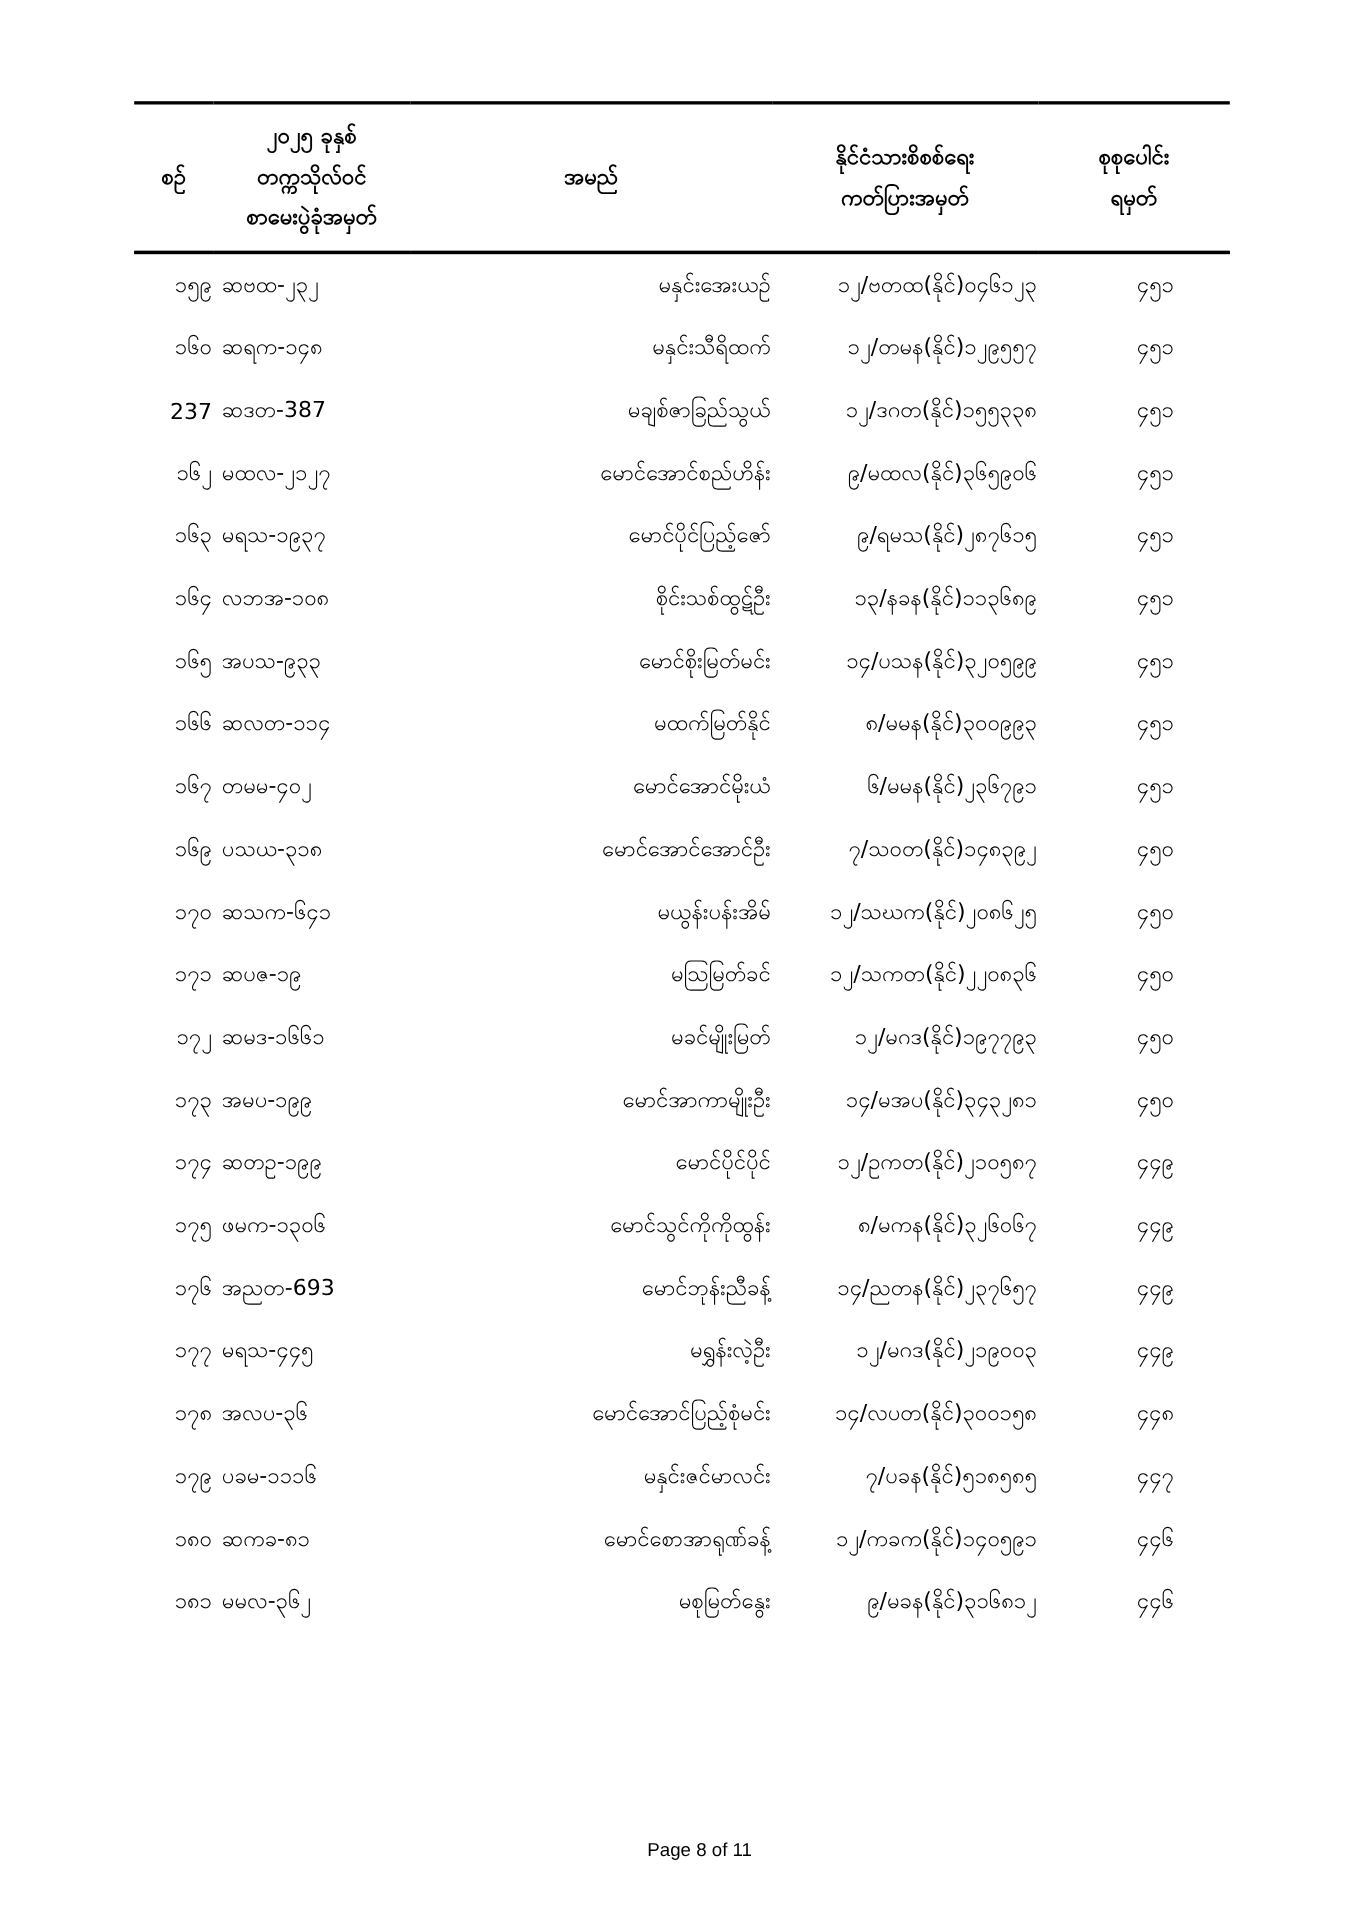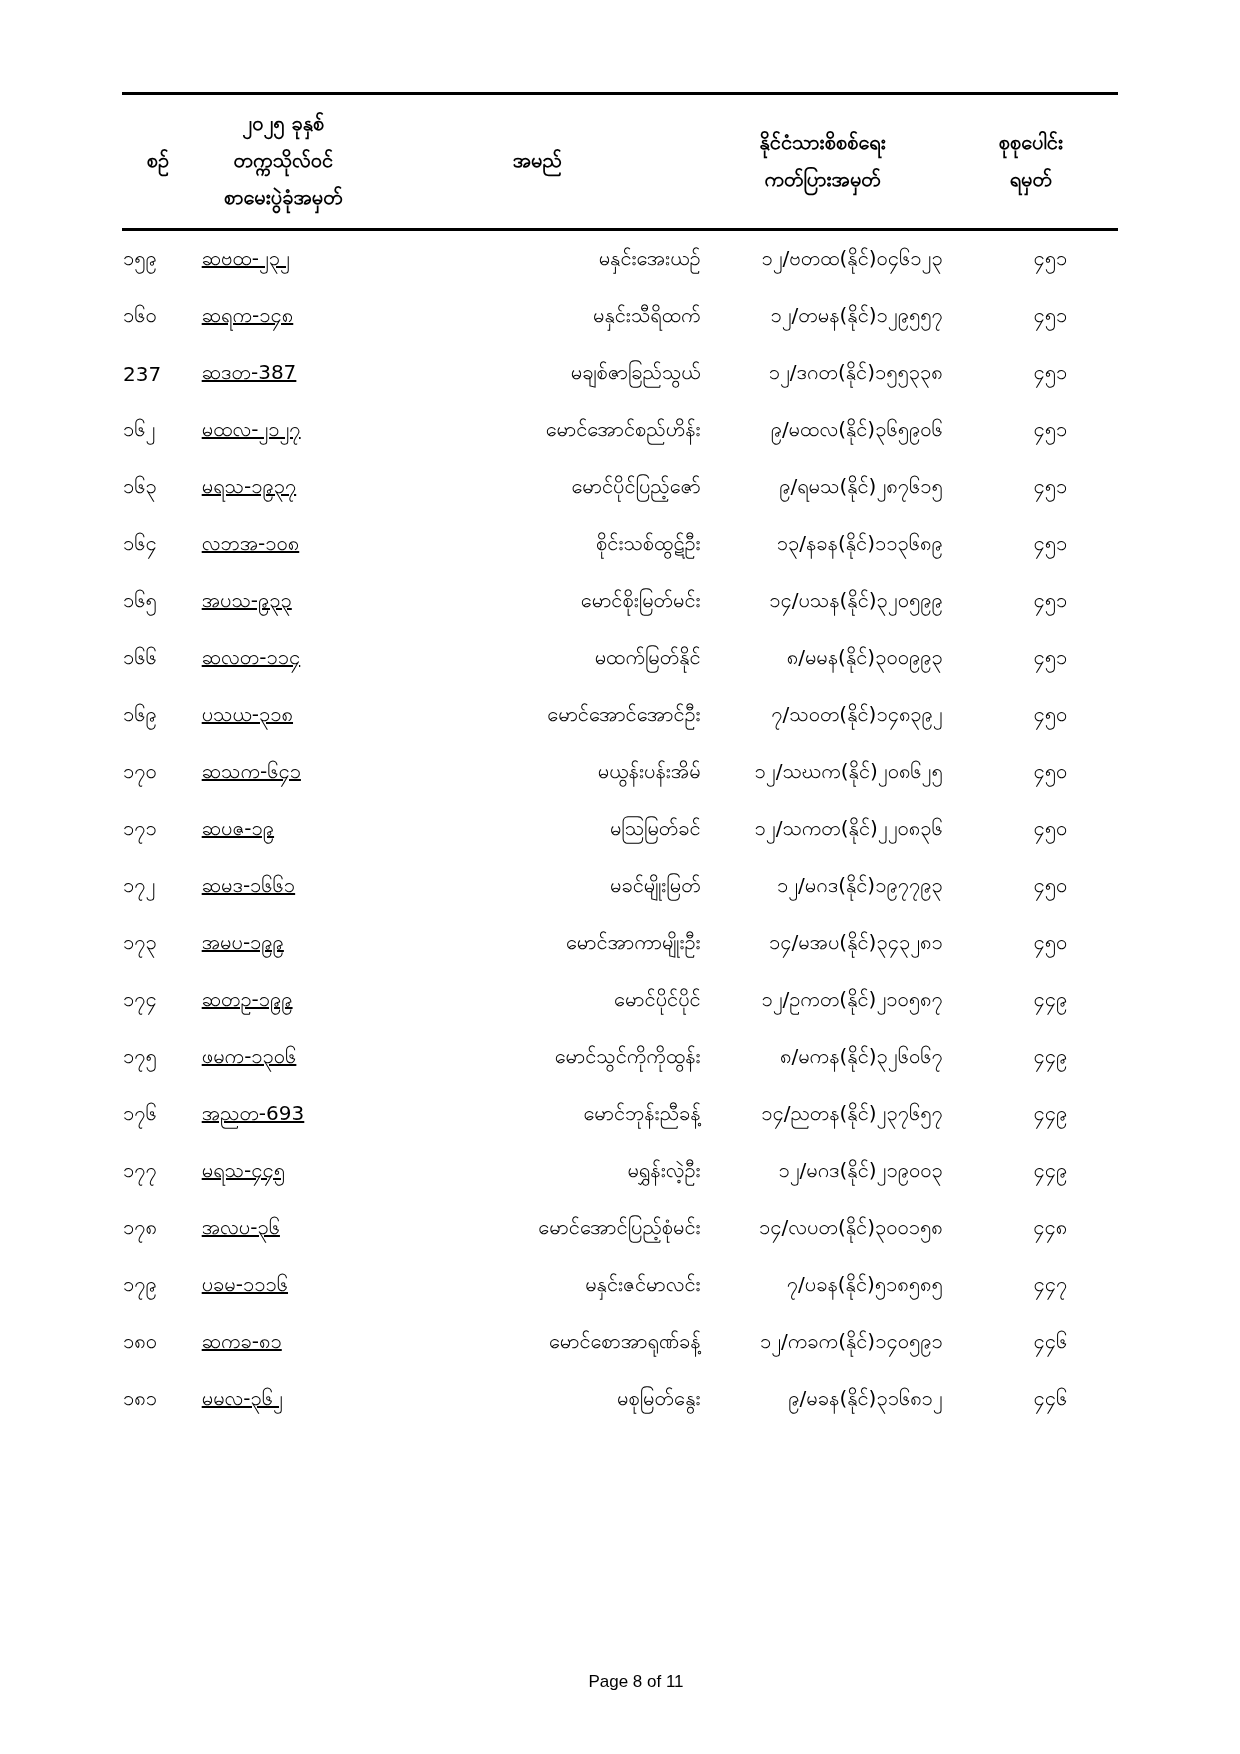--- a/index.html
+++ b/index.html
@@ -44,22 +44,22 @@
     white-space: pre-line;
     text-align: center;
   }
   td {
     font-size: 20px;
     height: 55px;
     vertical-align: middle;
     overflow: visible;
     white-space: nowrap;
   }
-  td.serial { text-align: left; }
-  td.roll   { text-align: left; padding-left: 8px; text-decoration: underline; }
+  td.serial { text-align: right; }
+  td.roll   { text-align: left; padding-left: 8px; }
   td.name   { text-align: right; padding-left: 14px; }
   td.nrc    { text-align: right; padding-left: 12px; }
   td.total  { text-align: center; padding-left: 40px; }
 
   .footer {
     position: absolute;
     left: 16px;
     width: 100%;
     top: 1672px;
     text-align: center;
@@ -144,20 +144,27 @@
             <td class="total">၄၅၁</td>
           </tr>
           <tr>
             <td class="serial">၁၆၆</td>
             <td class="roll">ဆလတ-၁၁၄</td>
             <td class="name">မထက်မြတ်နိုင်</td>
             <td class="nrc">၈/မမန(နိုင်)၃၀၀၉၉၃</td>
             <td class="total">၄၅၁</td>
           </tr>
           <tr>
+            <td class="serial">၁၆၇</td>
+            <td class="roll">တမမ-၄၀၂</td>
+            <td class="name">မောင်အောင်မိုးယံ</td>
+            <td class="nrc">၆/မမန(နိုင်)၂၃၆၇၉၁</td>
+            <td class="total">၄၅၁</td>
+          </tr>
+          <tr>
             <td class="serial">၁၆၉</td>
             <td class="roll">ပသယ-၃၁၈</td>
             <td class="name">မောင်အောင်အောင်ဦး</td>
             <td class="nrc">၇/သဝတ(နိုင်)၁၄၈၃၉၂</td>
             <td class="total">၄၅၀</td>
           </tr>
           <tr>
             <td class="serial">၁၇၀</td>
             <td class="roll">ဆသက-၆၄၁</td>
             <td class="name">မယွန်းပန်းအိမ်</td>

